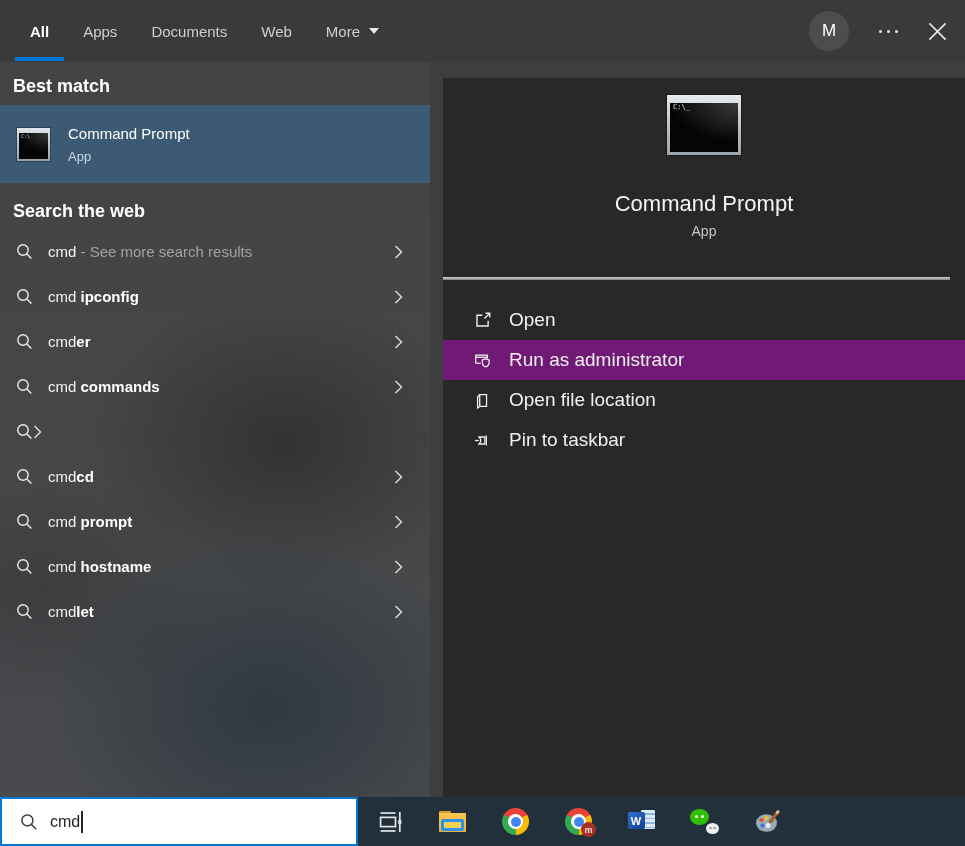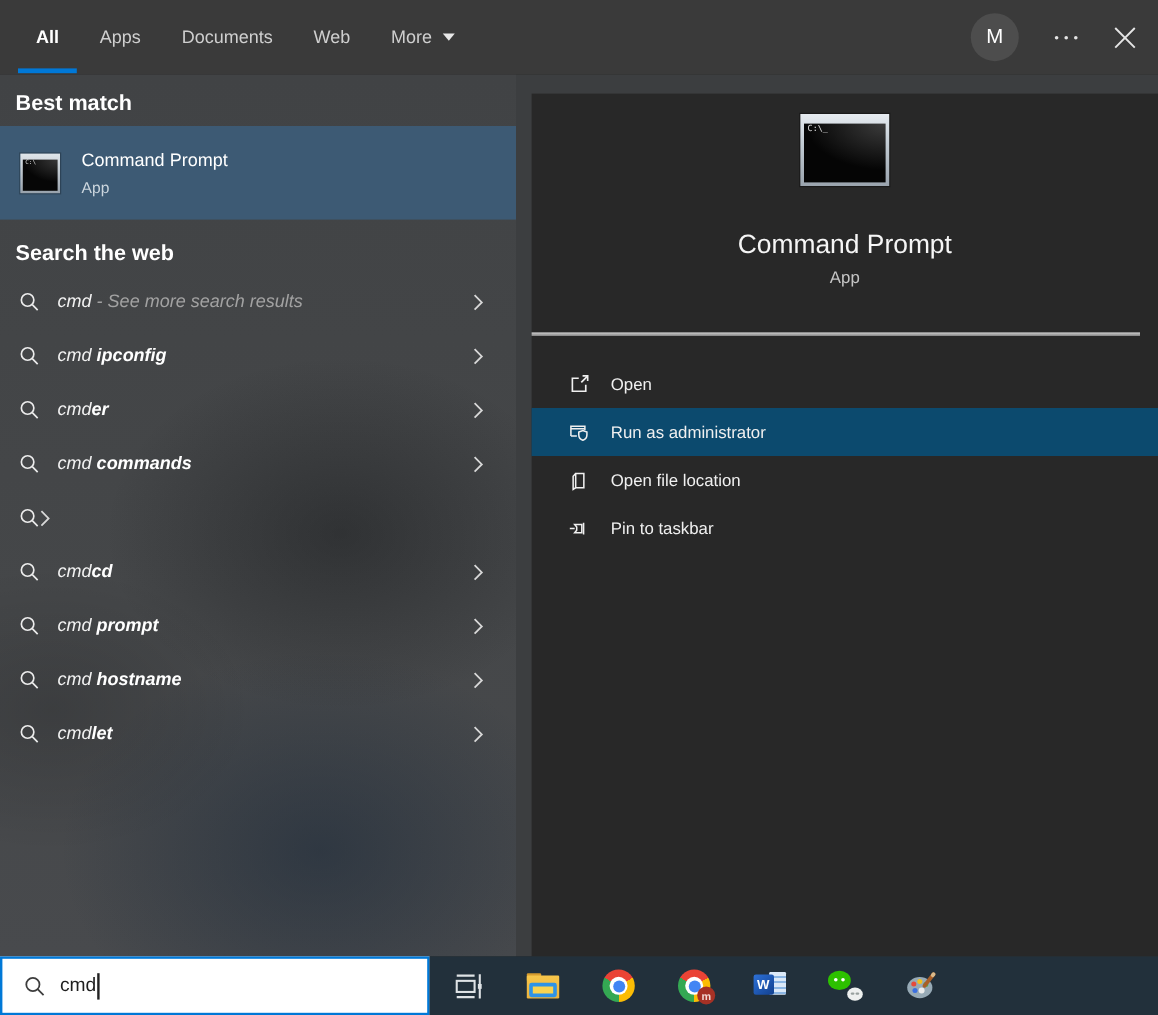--- a/index.html
+++ b/index.html
@@ -68,21 +68,21 @@
     color:#d8d8d8; font-family:"DejaVu Sans Mono", monospace; font-size:5px; line-height:6px;
     padding-left:2px;
   }
   .bm-text { margin-left:18px; }
   .bm-title { font-size:15px; color:#fff; }
   .bm-sub { font-size:13px; color:#ccd6de; margin-top:7px; }
 
   .web-header { margin-top:18px; }
   .sugg-list { margin-top:9px; }
   .sugg {
-    height:45px; display:flex; align-items:center; padding:0 27px 0 16px; cursor:default;font-style:italic;
+    height:45px; display:flex; align-items:center; padding:0 27px 0 16px; cursor:default;
   }
   .sugg .mag { flex:0 0 17px; }
   .sugg-text {
     flex:1; margin-left:15px; font-size:15px; color:#f2f2f2; white-space:pre;
     overflow:hidden;
   }
   .sugg-text b { font-weight:bold; color:#fff; }
   .sugg-text .d { color:#a2a2a2; }
 
   
@@ -103,23 +103,23 @@
   .app-title { margin-top:36px; font-size:22px; color:#f5f5f5; line-height:26px; }
   .app-sub { margin-top:5px; font-size:14px; color:#c5c5c5; line-height:18px; }
   .divider {
     margin:37px 15px 0 0; height:3px;
     background:linear-gradient(180deg,#d2d2d2,#838383);
   }
   .actions { margin-top:20px; }
   .action {
     height:40px; display:flex; align-items:center; padding-left:30px; cursor:default;
   }
-  .action.highlighted { background:#0c4a6e; }
+  .action.highlighted { background:#701a75; }
   .action .aicon { flex:0 0 18px; display:flex; align-items:center; justify-content:center; }
-  .action .alabel { margin-left:18px; font-size:14px; color:#f0f0f0; }
+  .action .alabel { margin-left:18px; font-size:19px; color:#f0f0f0; }
 
   
   .bottombar { position:absolute; left:0; right:0; bottom:0; height:49px; display:flex; }
   .searchbox {
     width:358px; flex:0 0 358px; height:100%; background:#fff;
     border:2px solid #0078d7; display:flex; align-items:center; padding-left:18px;
   }
   .searchbox .value { margin-left:12px; font-size:16px; color:#1f1f1f; white-space:pre; }
   .text-caret { width:1.5px; height:22px; background:#222; margin-left:1px; }
   .taskbar {

